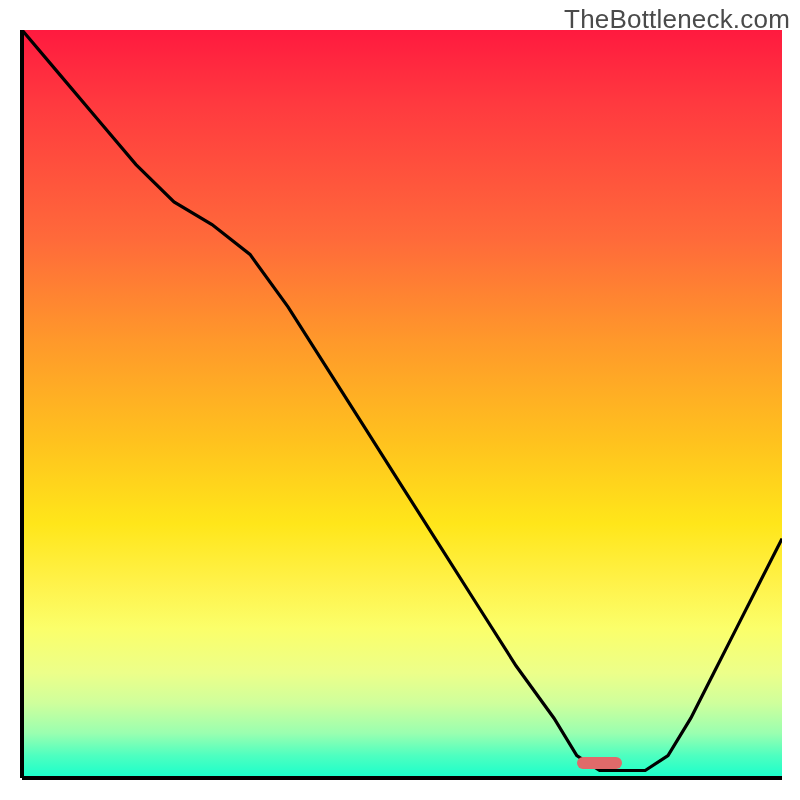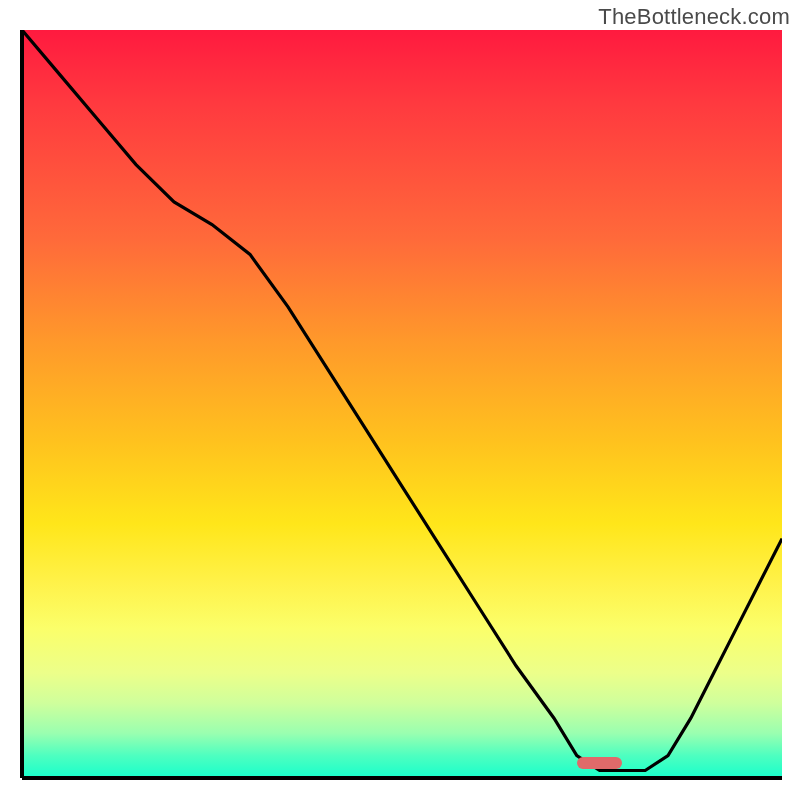--- a/index.html
+++ b/index.html
@@ -12,21 +12,21 @@
   }
   .wrap {
     position: relative;
     width: 800px;
     height: 800px;
   }
   .watermark {
     position: absolute;
     top: 4px;
     right: 10px;
-    font-size: 22px;
+    font-size: 26px;
     color: #4a4a4a;
     letter-spacing: 0.2px;
   }
   .plot {
     position: absolute;
     left: 18px;
     top: 30px;
     width: 764px;
     height: 752px;
   }

